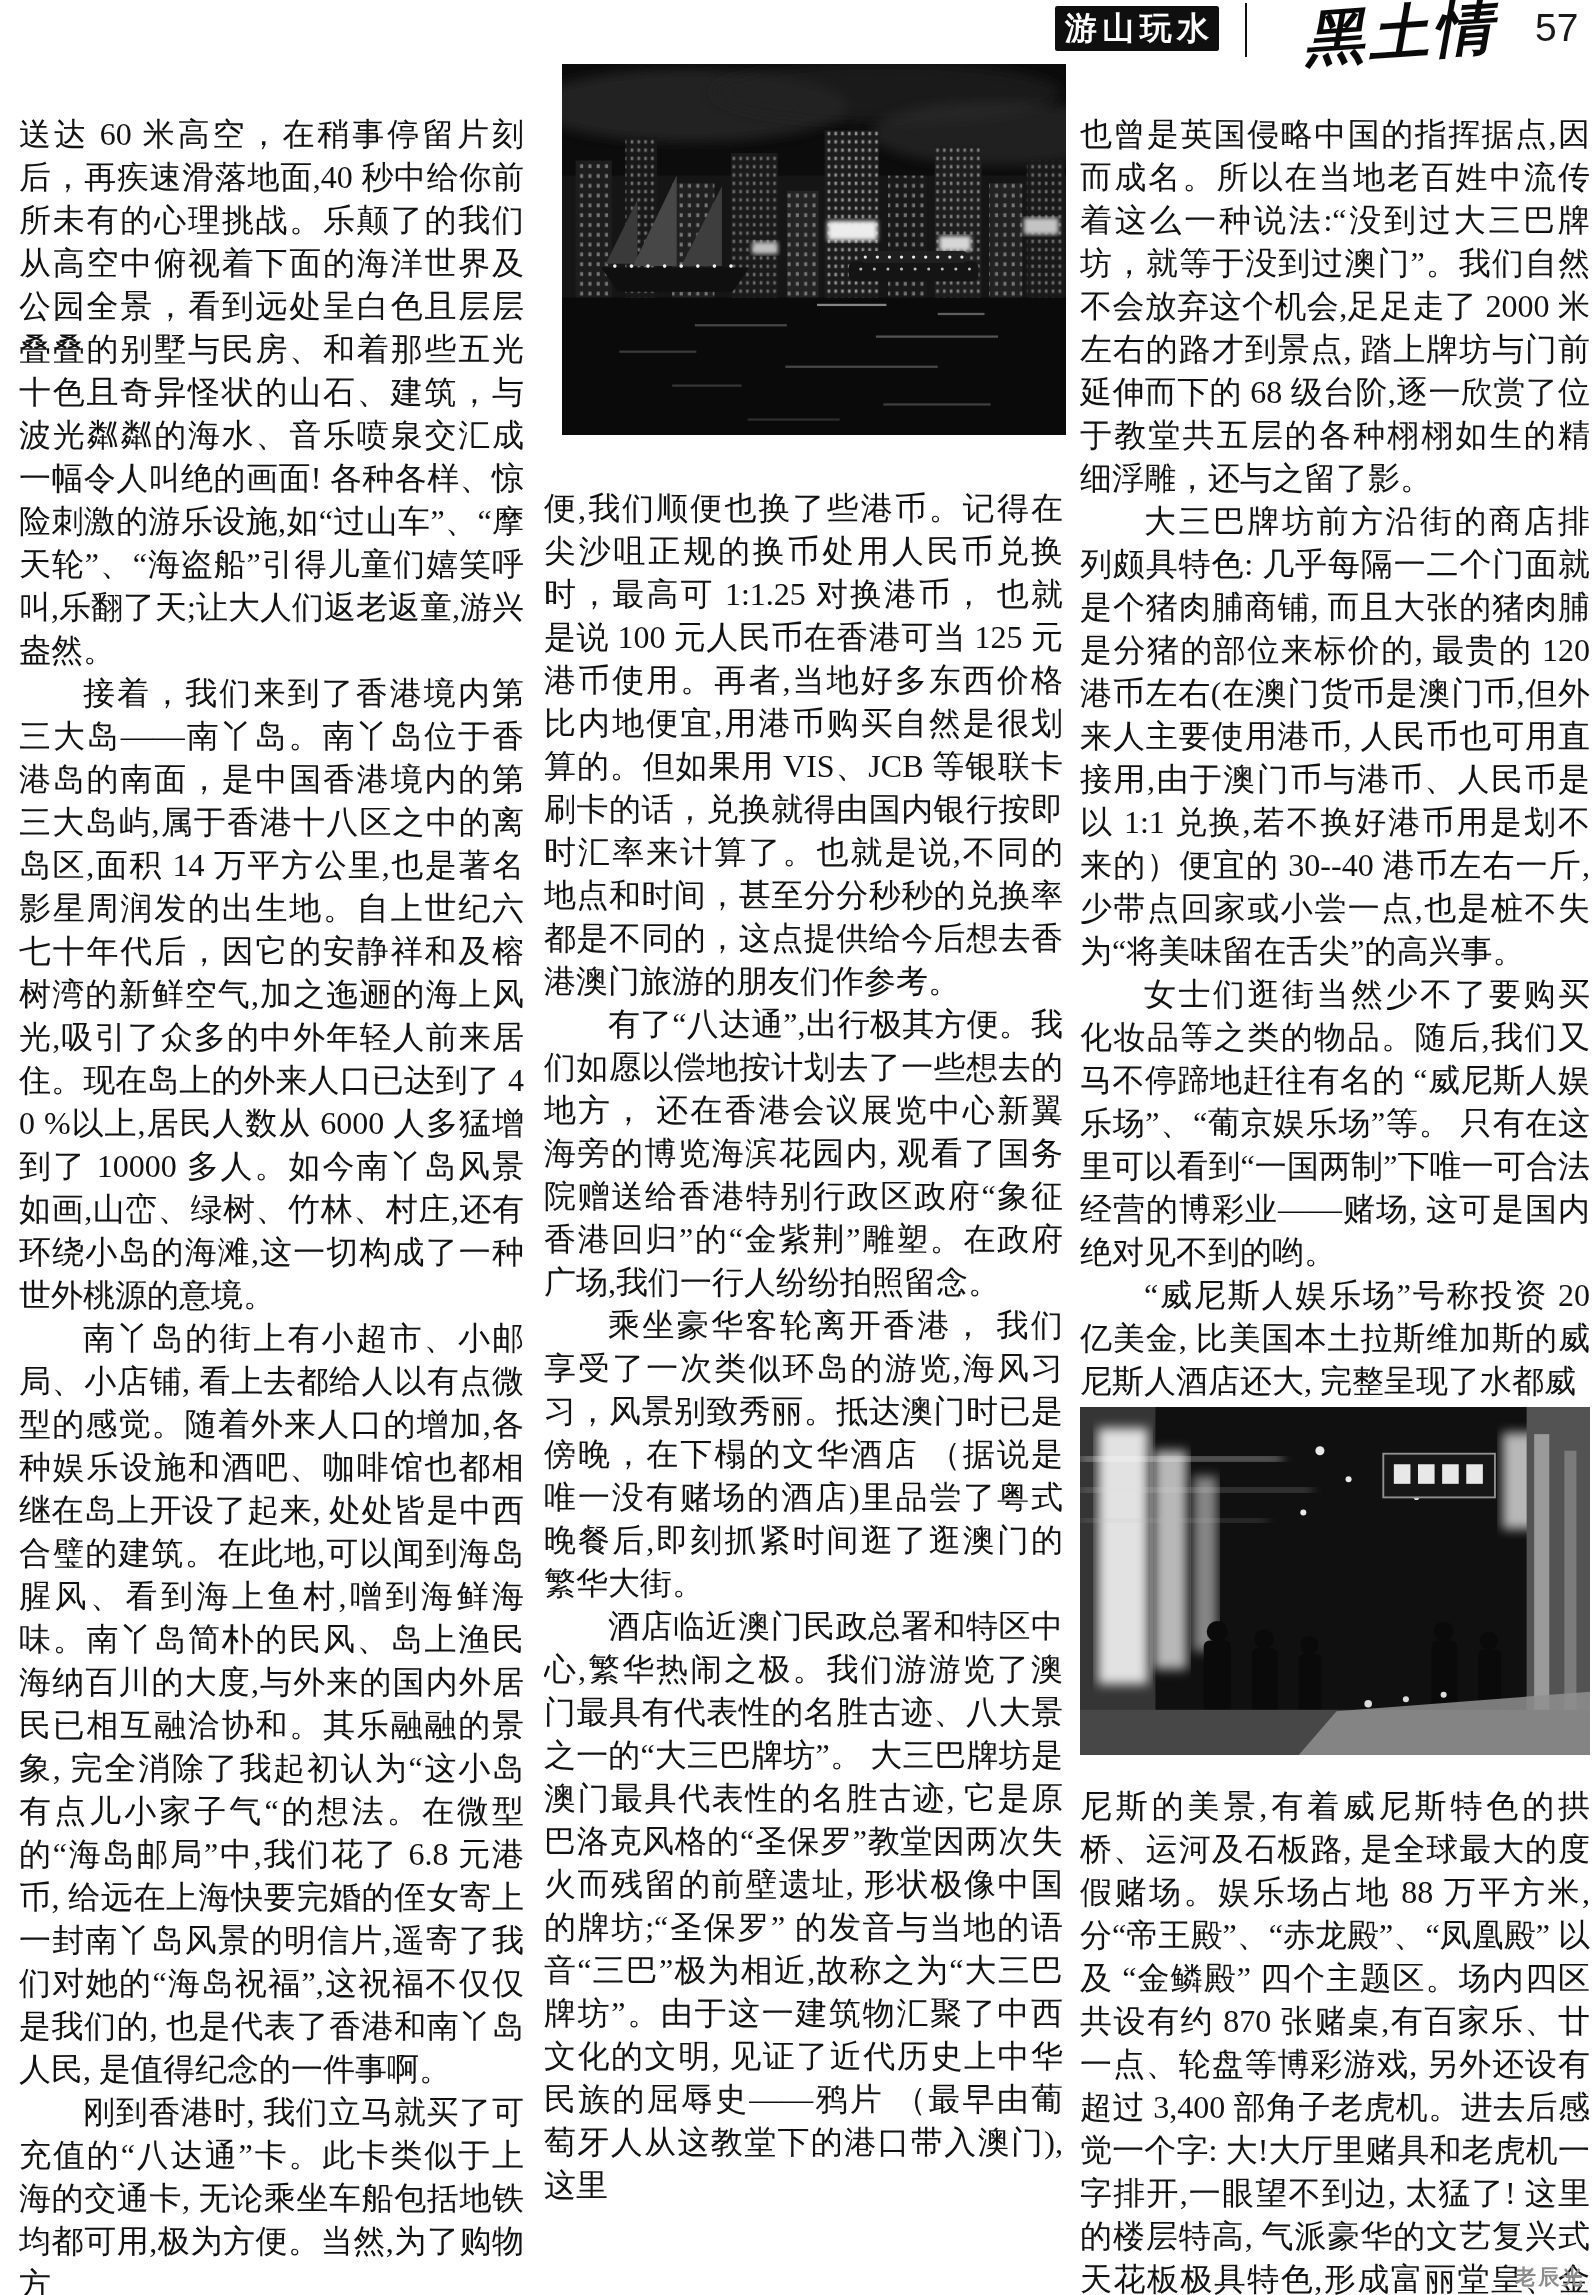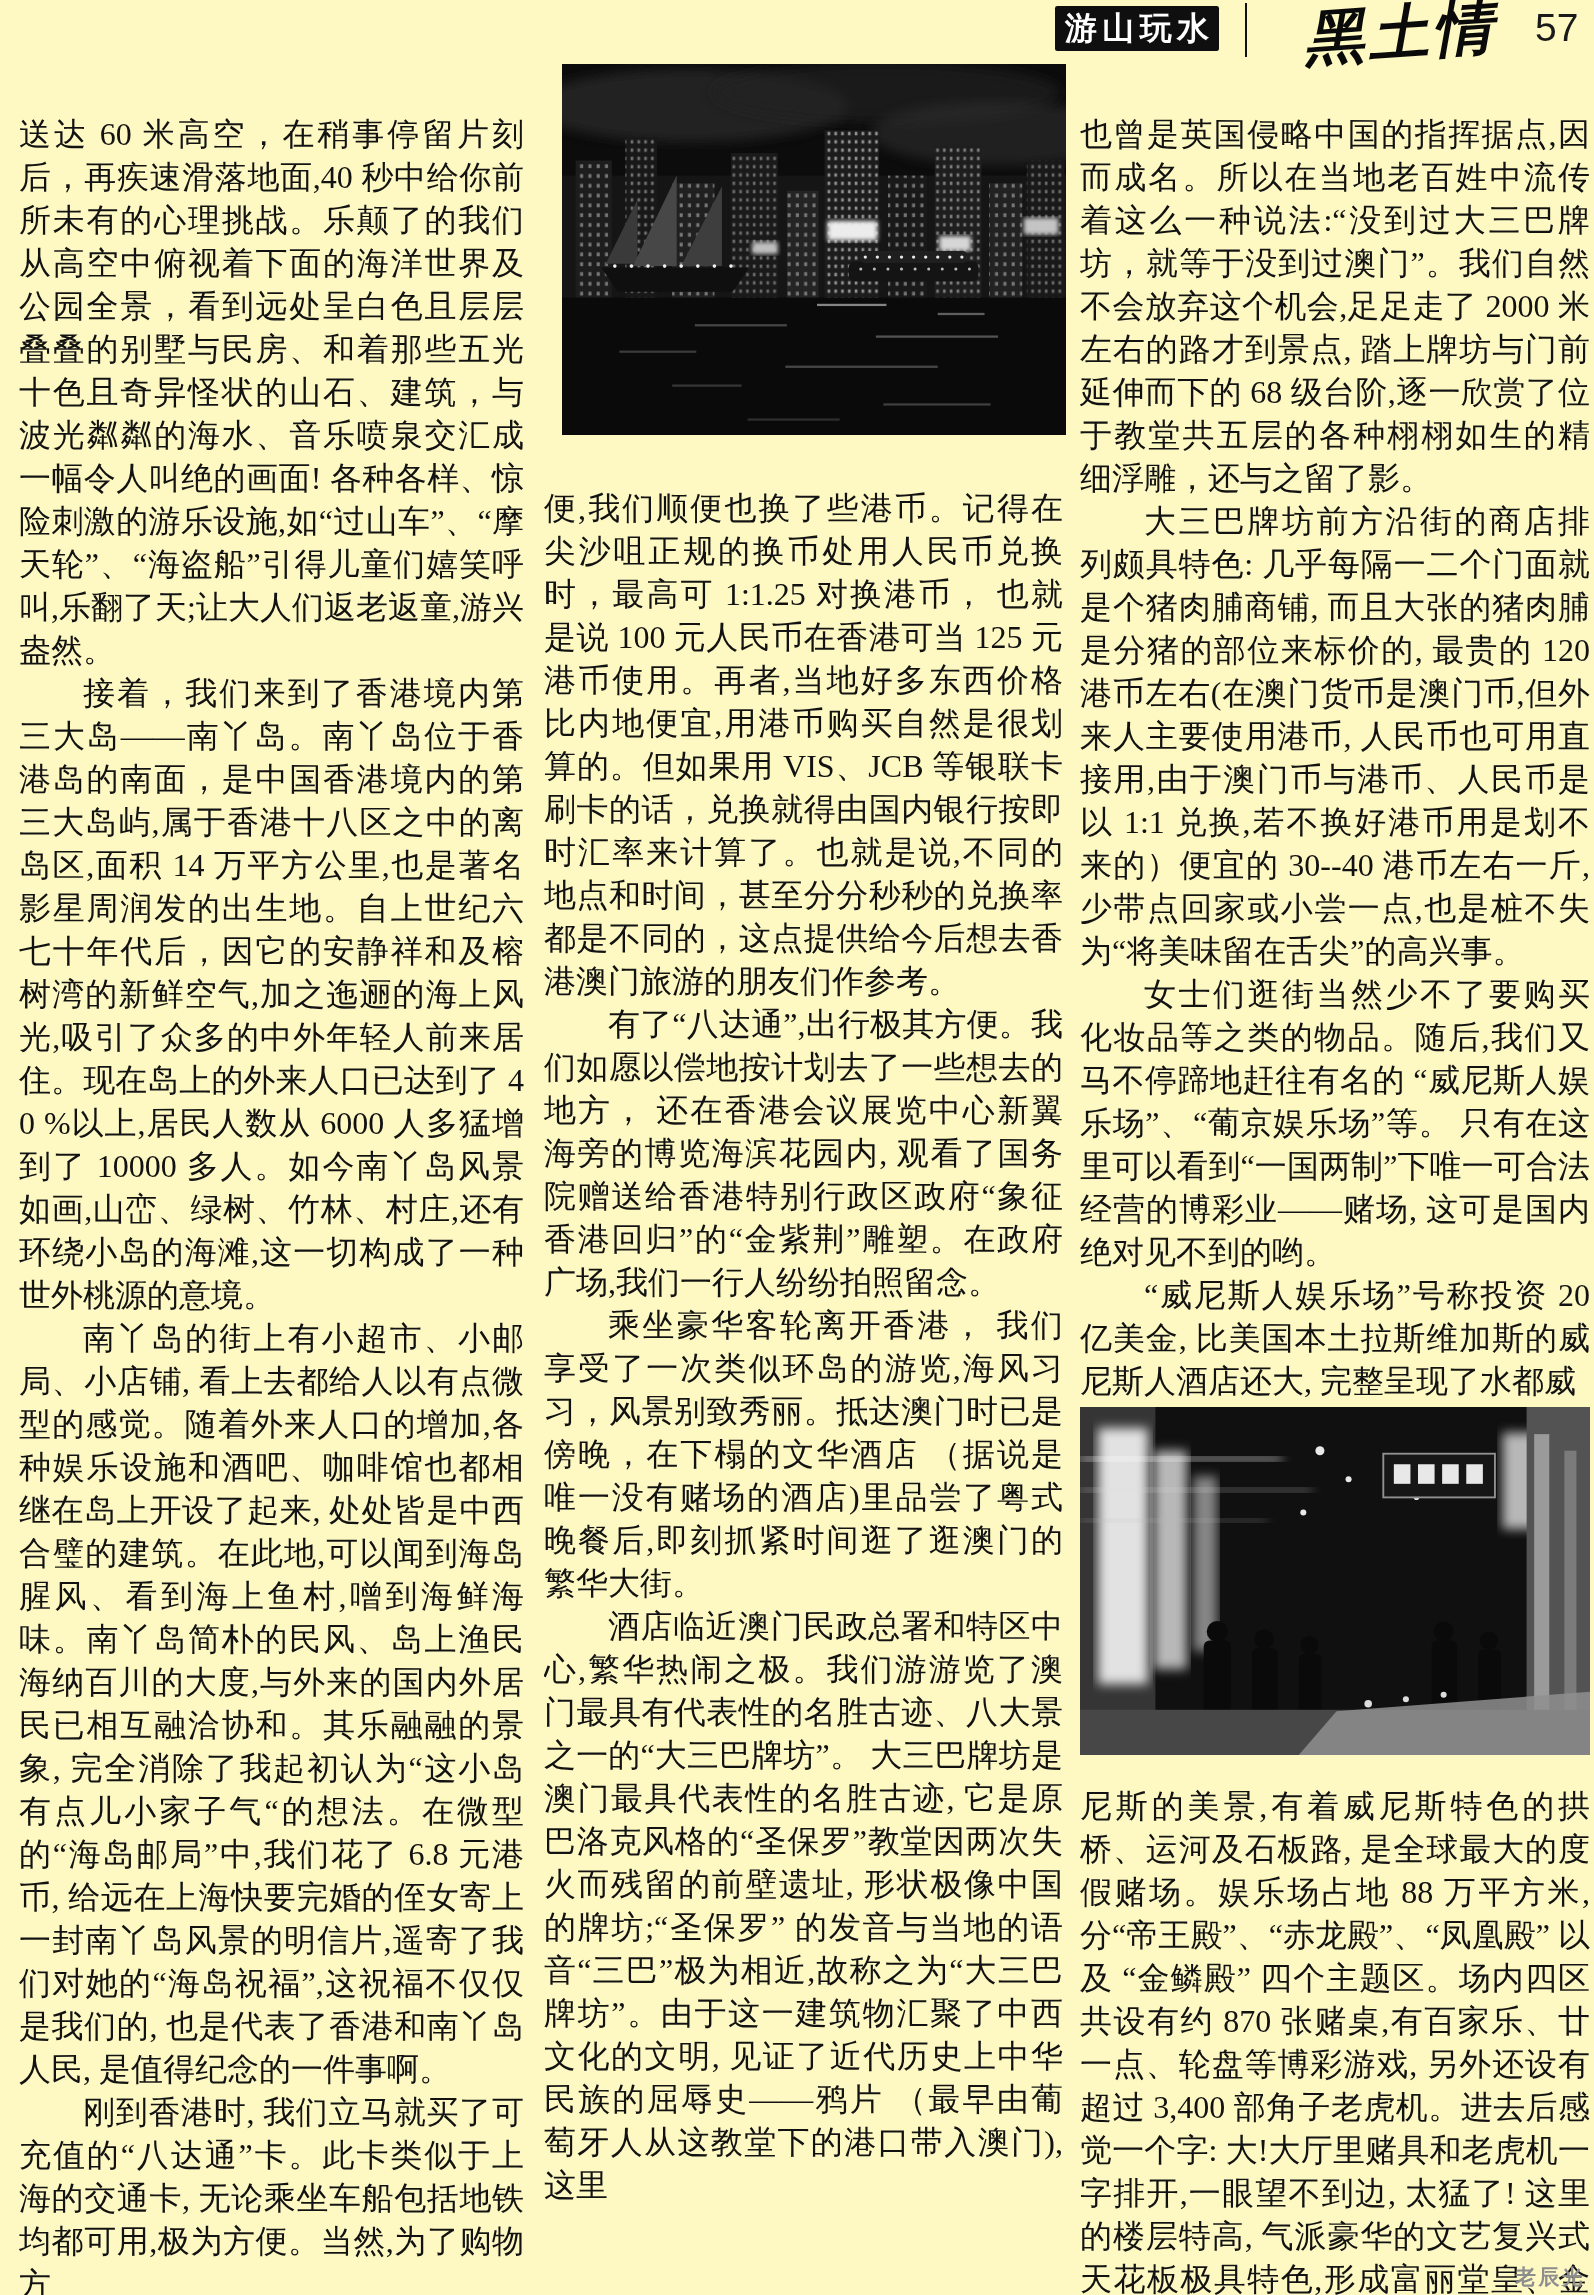--- a/index.html
+++ b/index.html
@@ -1,17 +1,17 @@
 <!DOCTYPE html>
 <html style="font-size:12px"><head>
 <meta charset="utf-8">
 <style>
   html,body { margin:0; padding:0; background:#cccccc; }
   .page {
-    position:relative; width:1594px; height:2295px; background:#fef9c3;
+    position:relative; width:1594px; height:2295px; background:#ffffff;
     font-family:"Liberation Serif","DejaVu Serif",serif; color:#121212;
     overflow:hidden; margin:0 auto;
   }
   
   .tag-box {
     position:absolute; left:1055px; top:6px; width:164px; height:45px;
     background:#0f0f0f; color:#ffffff; display:flex; align-items:center; justify-content:center;
     font-family:"Liberation Sans","DejaVu Sans",sans-serif; font-weight:bold;
     font-size:32px; letter-spacing:5.3px; padding-left:5.3px; box-sizing:border-box;
     border-radius:2.3px;

